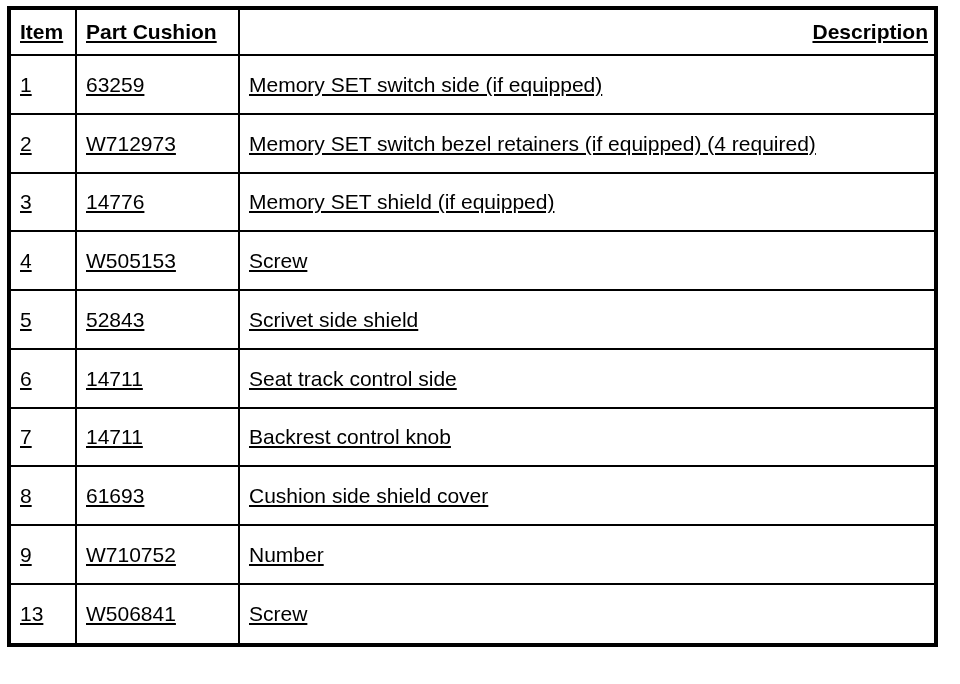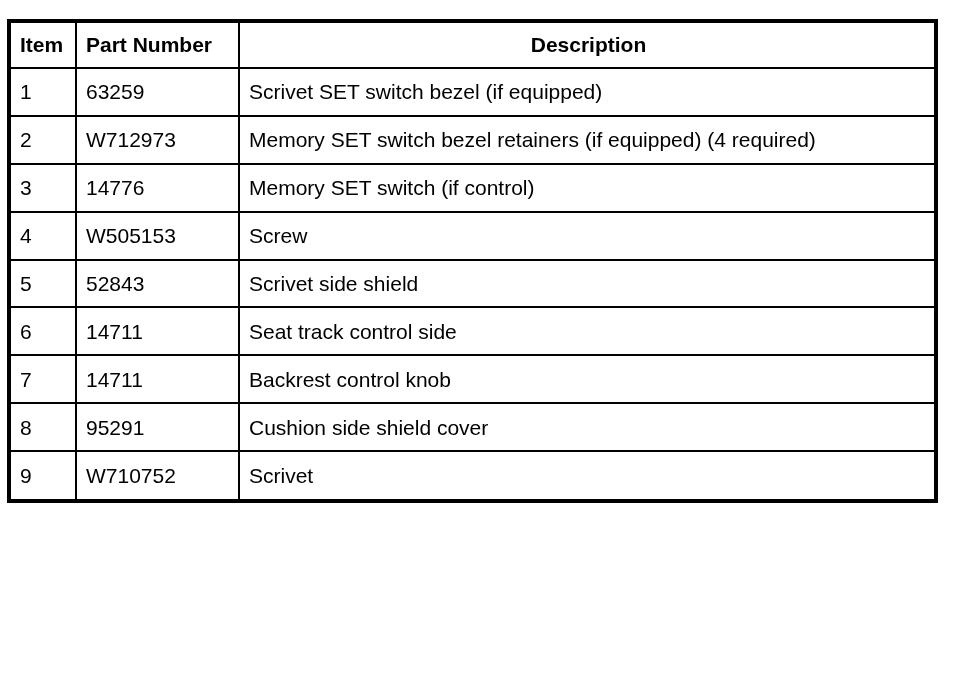--- a/index.html
+++ b/index.html
@@ -14,26 +14,27 @@
     position: relative;
     width: 960px;
     height: 684px;
     background: #ffffff;
     font-family: "Liberation Sans", sans-serif;
     color: #000000;
   }
   table.parts {
     position: absolute;
     left: 7px;
-    top: 19px;
+    top: 6px;
     width: 927px;
-    height: 484px;
+    height: 641px;
     border-collapse: collapse;
     table-layout: fixed;
     background: #ffffff;
+    text-decoration: underline;
   }
   table.parts, table.parts th, table.parts td {
     border: 2px solid #000000;
   }
   table.parts {
     border: 4px solid #000000;
   }
   table.parts th, table.parts td {
     font-size: 21px;
     line-height: 1.1;
@@ -42,58 +43,58 @@
     vertical-align: middle;
     white-space: nowrap;
     overflow: hidden;
   }
   table.parts th {
     font-weight: bold;
     text-align: left;
     height: 44px;
   }
   table.parts th.desc-head {
-    text-align: center;
+    text-align: right;
   }
   col.c-item { width: 67px; }
   col.c-part { width: 163px; }
   col.c-desc { width: 697px; }
 </style>
 </head>
 <body>
 
 <div class="page">
   <table class="parts">
     <colgroup>
       <col class="c-item">
       <col class="c-part">
       <col class="c-desc">
     </colgroup>
     <thead>
       <tr>
         <th>Item</th>
-        <th>Part Number</th>
+        <th>Part Cushion</th>
         <th class="desc-head">Description</th>
       </tr>
     </thead>
     <tbody>
       <tr>
         <td>1</td>
         <td>63259</td>
-        <td>Scrivet SET switch bezel (if equipped)</td>
+        <td>Memory SET switch side (if equipped)</td>
       </tr>
       <tr>
         <td>2</td>
         <td>W712973</td>
         <td>Memory SET switch bezel retainers (if equipped) (4 required)</td>
       </tr>
       <tr>
         <td>3</td>
         <td>14776</td>
-        <td>Memory SET switch (if control)</td>
+        <td>Memory SET shield (if equipped)</td>
       </tr>
       <tr>
         <td>4</td>
         <td>W505153</td>
         <td>Screw</td>
       </tr>
       <tr>
         <td>5</td>
         <td>52843</td>
         <td>Scrivet side shield</td>
@@ -103,23 +104,28 @@
         <td>14711</td>
         <td>Seat track control side</td>
       </tr>
       <tr>
         <td>7</td>
         <td>14711</td>
         <td>Backrest control knob</td>
       </tr>
       <tr>
         <td>8</td>
-        <td>95291</td>
+        <td>61693</td>
         <td>Cushion side shield cover</td>
       </tr>
       <tr>
         <td>9</td>
         <td>W710752</td>
-        <td>Scrivet</td>
+        <td>Number</td>
+      </tr>
+      <tr>
+        <td>13</td>
+        <td>W506841</td>
+        <td>Screw</td>
       </tr>
     </tbody>
   </table>
 </div>
 
 </body></html>

